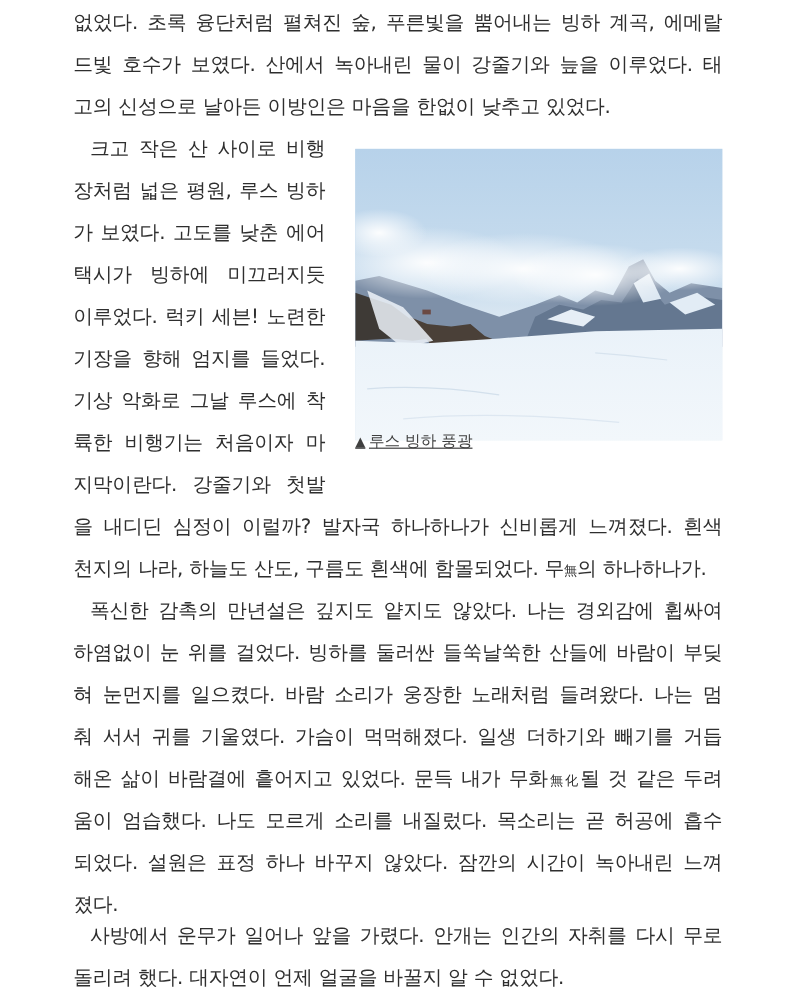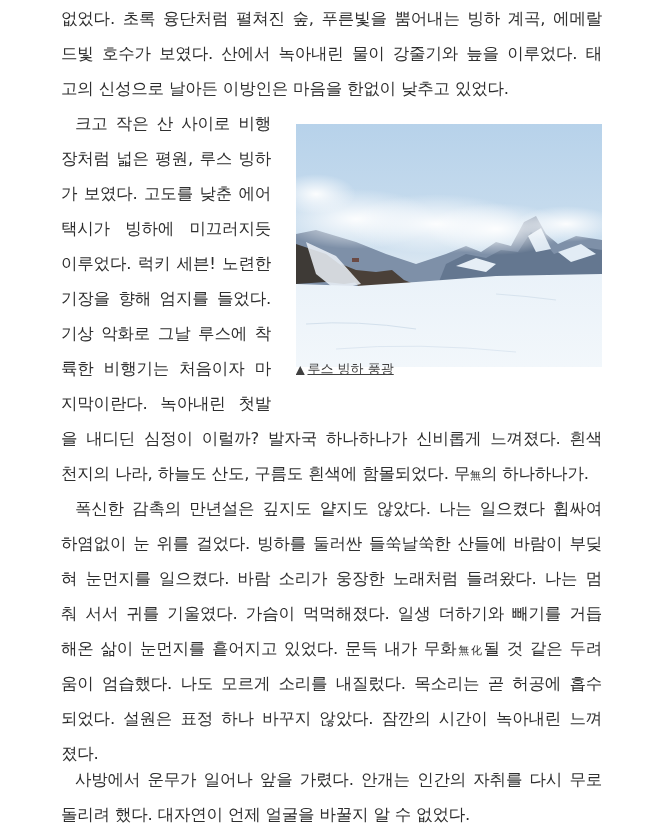--- a/index.html
+++ b/index.html
@@ -68,29 +68,29 @@
   <div class="line last" style="top:71px">고의 신성으로 날아든 이방인은 마음을 한없이 낮추고 있었다.</div>
 
   <div class="line narrow indent" style="top:106px">크고 작은 산 사이로 비행</div>
   <div class="line narrow" style="top:141px">장처럼 넓은 평원, 루스 빙하</div>
   <div class="line narrow" style="top:176px">가 보였다. 고도를 낮춘 에어</div>
   <div class="line narrow" style="top:211px">택시가 빙하에 미끄러지듯</div>
   <div class="line narrow" style="top:246px">이루었다. 럭키 세븐! 노련한</div>
   <div class="line narrow" style="top:281px">기장을 향해 엄지를 들었다.</div>
   <div class="line narrow" style="top:316px">기상 악화로 그날 루스에 착</div>
   <div class="line narrow" style="top:351px">륙한 비행기는 처음이자 마</div>
-  <div class="line narrow" style="top:386px">지막이란다. 녹아내린 첫발</div>
+  <div class="line narrow" style="top:386px">지막이란다. 강줄기와 첫발</div>
   <div class="line full" style="top:421px">을 내디딘 심정이 이럴까? 발자국 하나하나가 신비롭게 느껴졌다. 흰색</div>
   <div class="line last" style="top:456px"><span>천지의 나라, 하늘도 산도, 구름도 흰색에 함몰되었다. 무</span><span class="hanja">無</span><span>의 하나하나가.</span></div>
 
-  <div class="line full indent" style="top:491px">폭신한 감촉의 만년설은 깊지도 얕지도 않았다. 나는 일으켰다 휩싸여</div>
+  <div class="line full indent" style="top:491px">폭신한 감촉의 만년설은 깊지도 얕지도 않았다. 나는 경외감에 휩싸여</div>
   <div class="line full" style="top:526px">하염없이 눈 위를 걸었다. 빙하를 둘러싼 들쑥날쑥한 산들에 바람이 부딪</div>
   <div class="line full" style="top:561px">혀 눈먼지를 일으켰다. 바람 소리가 웅장한 노래처럼 들려왔다. 나는 멈</div>
   <div class="line full" style="top:596px">춰 서서 귀를 기울였다. 가슴이 먹먹해졌다. 일생 더하기와 빼기를 거듭</div>
-  <div class="line full" style="top:631px"><span>해온 삶이 눈먼지를 흩어지고 있었다. 문득 내가 무화</span><span class="hanja">無化</span><span>될 것 같은 두려</span></div>
+  <div class="line full" style="top:631px"><span>해온 삶이 바람결에 흩어지고 있었다. 문득 내가 무화</span><span class="hanja">無化</span><span>될 것 같은 두려</span></div>
   <div class="line full" style="top:666px">움이 엄습했다. 나도 모르게 소리를 내질렀다. 목소리는 곧 허공에 흡수</div>
   <div class="line full" style="top:701px">되었다. 설원은 표정 하나 바꾸지 않았다. 잠깐의 시간이 녹아내린 느껴</div>
   <div class="line last" style="top:736px">졌다.</div>
 
   <div class="line full indent" style="top:762px">사방에서 운무가 일어나 앞을 가렸다. 안개는 인간의 자취를 다시 무로</div>
   <div class="line last" style="top:797px">돌리려 했다. 대자연이 언제 얼굴을 바꿀지 알 수 없었다.</div>
 </div>
 
 <div class="figure">
   <svg width="306" height="243" viewBox="0 0 306 243" xmlns="http://www.w3.org/2000/svg">

